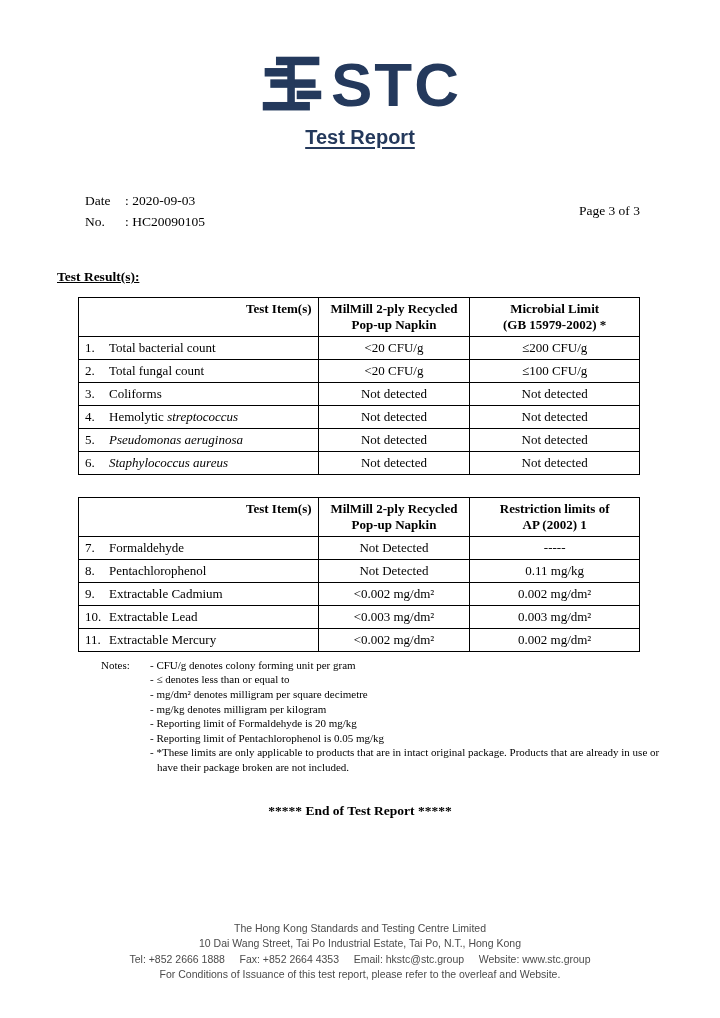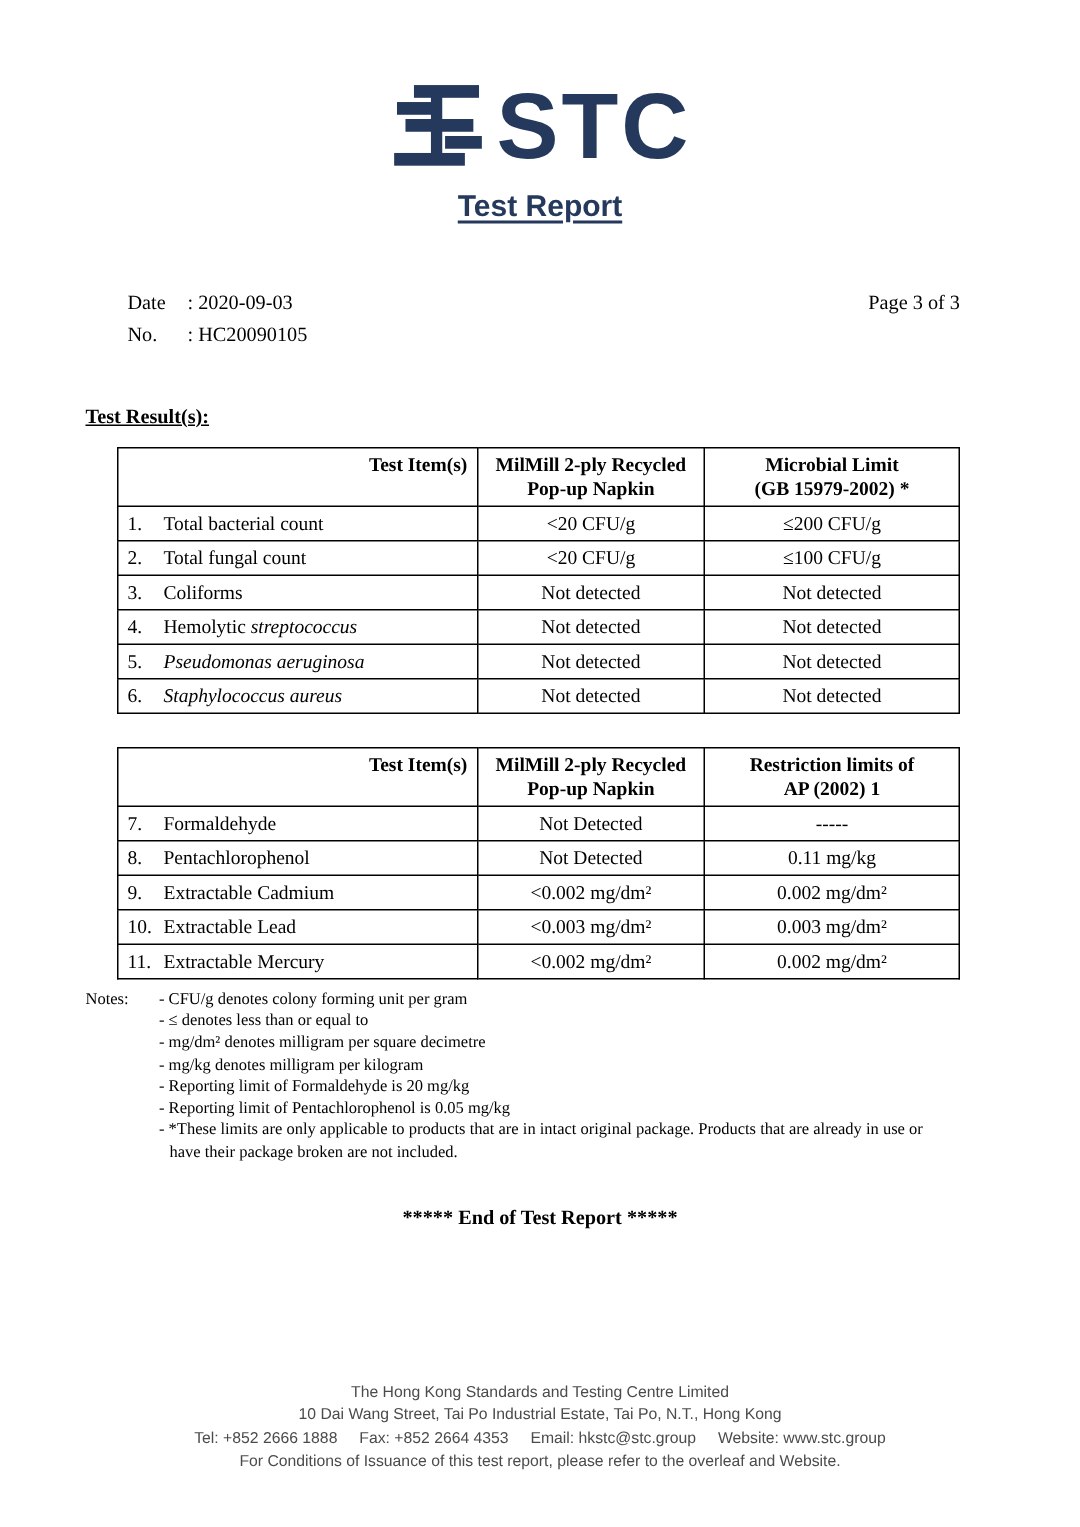--- a/index.html
+++ b/index.html
@@ -24,21 +24,21 @@
   
   .report-title{
     margin-top:6px;text-align:center;
     font-family:"Liberation Sans", sans-serif;
     font-size:20px;font-weight:bold;color:#24395c;
   }
   .report-title span{text-decoration:underline;text-decoration-thickness:2px;text-underline-offset:3px;}
   
   .meta{
     margin:42px 80px 0 85px;
-    display:flex;justify-content:space-between;align-items:flex-start;
+    display:flex;justify-content:space-between;align-items:center;
     font-size:13.5px;line-height:1.55;
   }
   .meta-label{display:inline-block;width:40px;}
   
   .section-title{
     margin:36px 0 0 57px;
     font-size:13.5px;font-weight:bold;text-decoration:underline;
   }
   
   table.results{
@@ -63,21 +63,21 @@
   td.item-cell{text-align:left;}
   td.item-cell .num{display:inline-block;width:24px;}
   td.val-cell{text-align:center;}
   .italic{font-style:italic;}
   
   .notes{
     margin:6px 60px 0 57px;
     display:flex;
     font-size:11px;line-height:14.6px;
   }
-  .notes-label{flex:0 0 42px;}
+  .notes-label{flex:0 0 42px;margin-left:44px;}
   .notes-lines{flex:1;max-width:530px;}
   .note-line{padding-left:14px;text-indent:-7px;}
   
   .end-line{
     margin-top:28px;text-align:center;
     font-size:13.5px;font-weight:bold;
   }
   
   .footer{
     position:absolute;left:0;right:0;bottom:36px;

